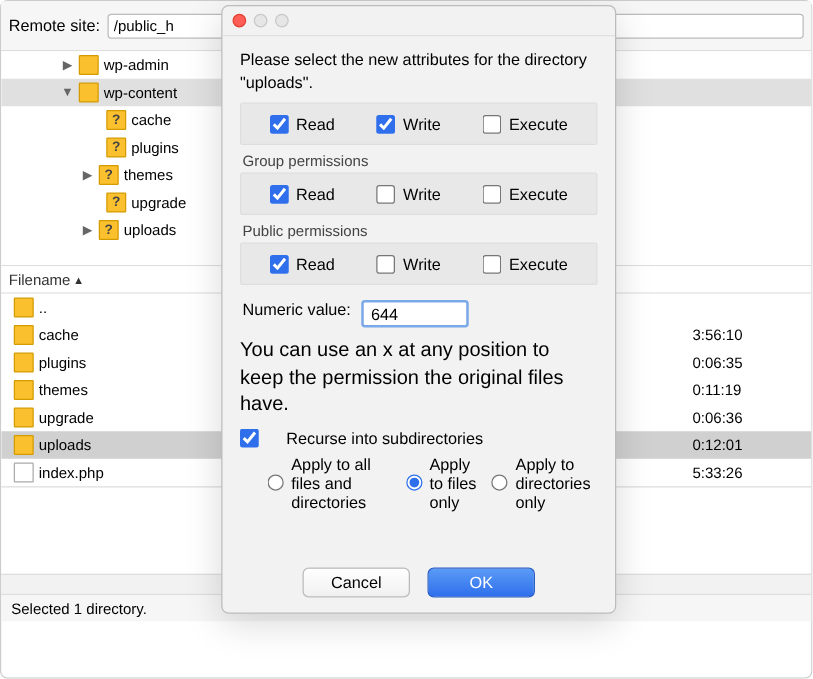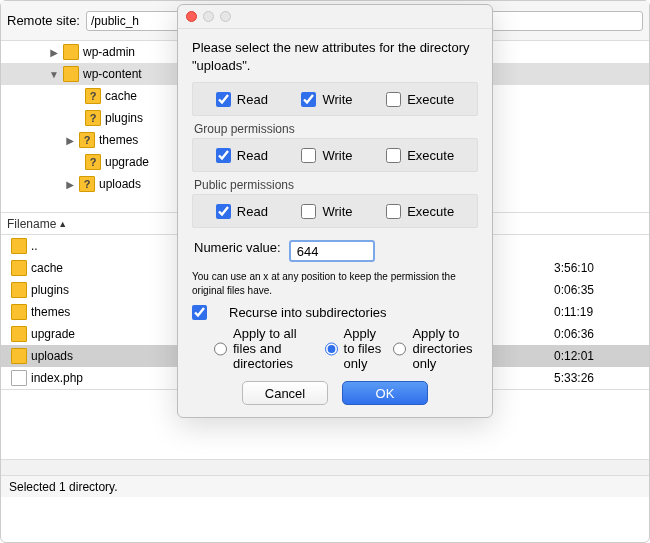--- a/index.html
+++ b/index.html
@@ -37,28 +37,28 @@
   .circ-gray { background:#e6e6e6; border:1px solid #c8c8c8; }
   .dialog-title { flex:1; text-align:center; font-size:13px; color:#333; }
   .dialog-body { padding: 10px 14px 12px 14px; font-size:13px; }
   .intro { margin-bottom: 8px; line-height: 1.35; }
   .perm-label { font-size: 12px; color:#444; margin: 6px 2px 2px 2px; }
   .perm-row { background:#e8e8e8; border:1px solid #dedede; border-radius:2px; height: 34px; display:flex; align-items:center; justify-content:space-around; padding: 0 6px; }
   .chk { display:flex; align-items:center; gap:6px; font-size:13px; }
   .chk input { width:15px; height:15px; accent-color:#2f6fec; }
   .num-row { display:flex; gap:8px; margin:12px 2px 8px 2px; }
   .num-row input { width: 86px; height:22px; border:2px solid #7aa8e8; border-radius:3px; padding:0 6px; font-size:13px; background:#fff; outline:none; }
-  .hint { font-size:10px; line-height:1.35; margin-bottom:8px; }
+  .hint { font-size:16px; line-height:1.35; margin-bottom:8px; }
   .recurse-chk { display:flex; align-items:center; gap:22px; margin:4px 0 6px 0; }
   .recurse-chk input { width:15px; height:15px; accent-color:#2f6fec; }
   .radios { padding-left: 22px; display:flex; flex-direction:row; gap:4px; margin-bottom: 10px; }
   .radio { display:flex; align-items:center; gap:6px; }
   .radio input { width:14px; height:14px; accent-color:#2f6fec; }
   .btn-row { display:flex; justify-content:center; gap:14px; margin-top: 4px; }
-  .btn { width: 86px; height: 24px; border-radius: 5px; font-size:13px; border:1px solid #bbb; background: linear-gradient(#fff,#f0f0f0); cursor:pointer; }
+  .btn { width: 86px; height: 24px; border-radius: 5px; font-size:13px; border:1px solid #bbb; background: linear-gradient(#fff,#f0f0f0); cursor:pointer;margin-top:35px; }
   .btn.primary { background: linear-gradient(#5a9bf6,#2f6fec); color:#fff; border:1px solid #2a5ec7;text-align:center; }
   .caret { font-size:9px; margin-left:2px; }
 </style>
 </head>
 <body>
 
 <div class="bg-window">
   <div class="path-bar">
     <span>Remote site:</span>
     <input type="text" value="/public_h" style="">

